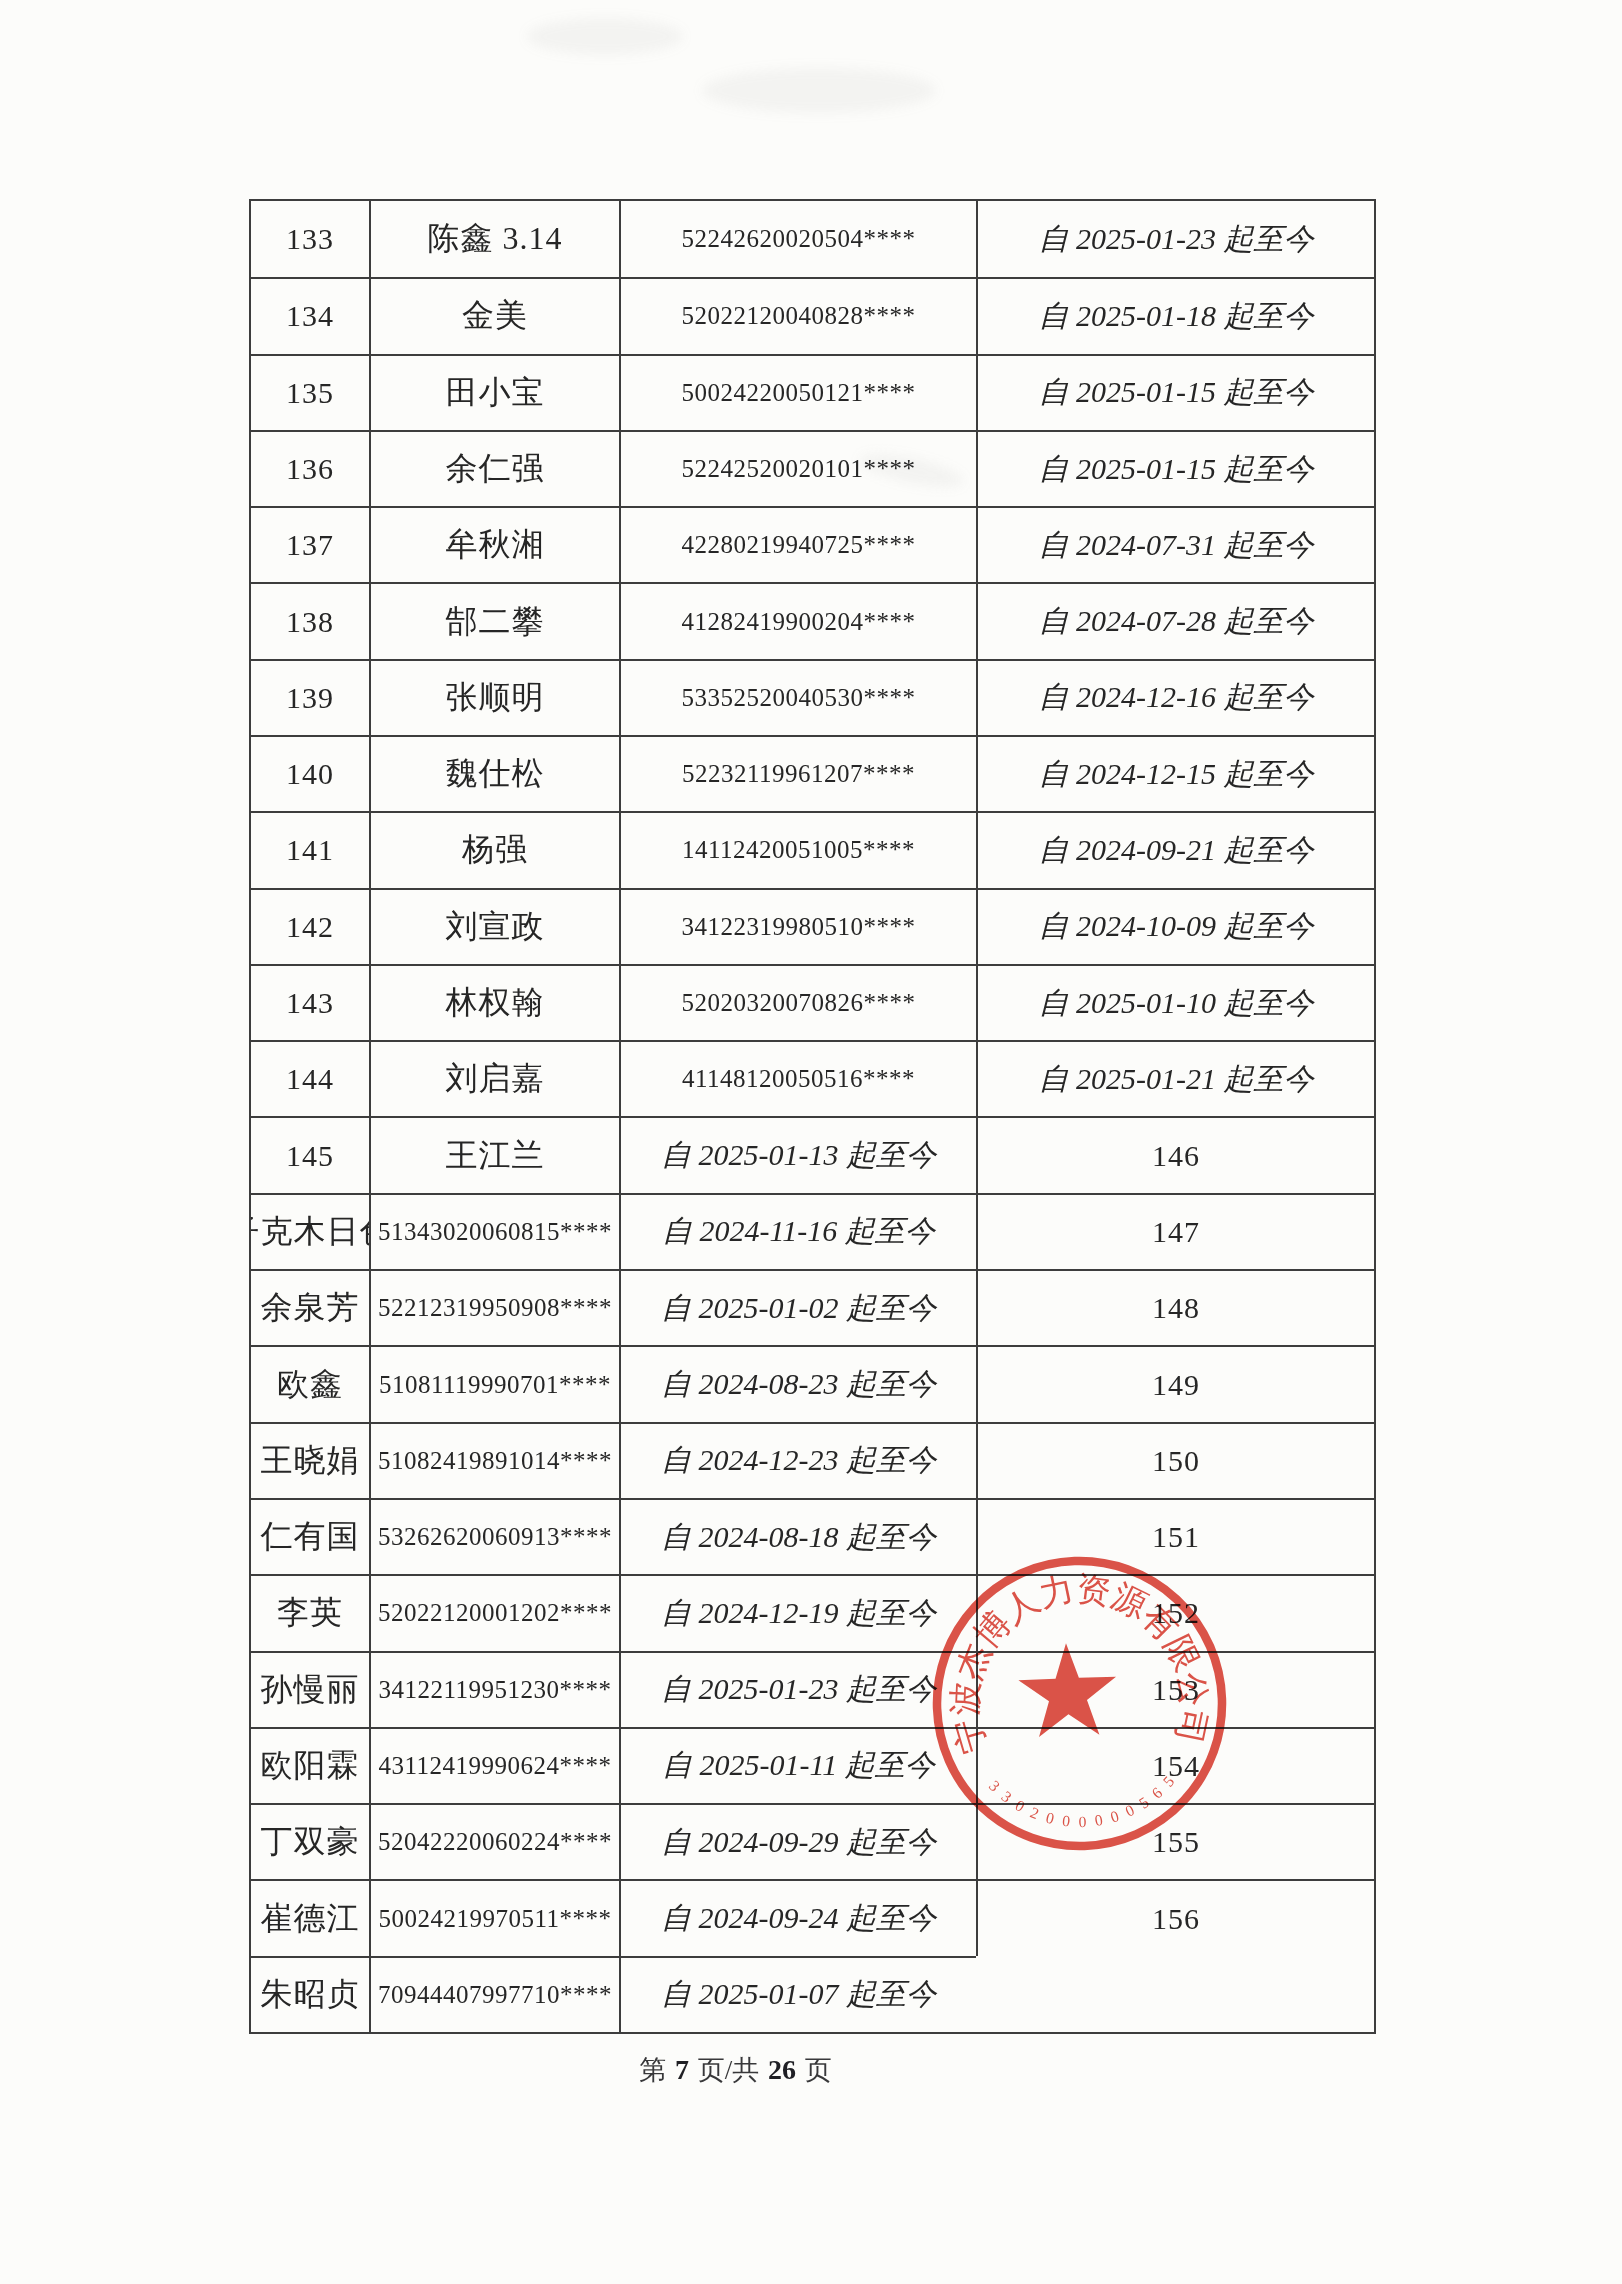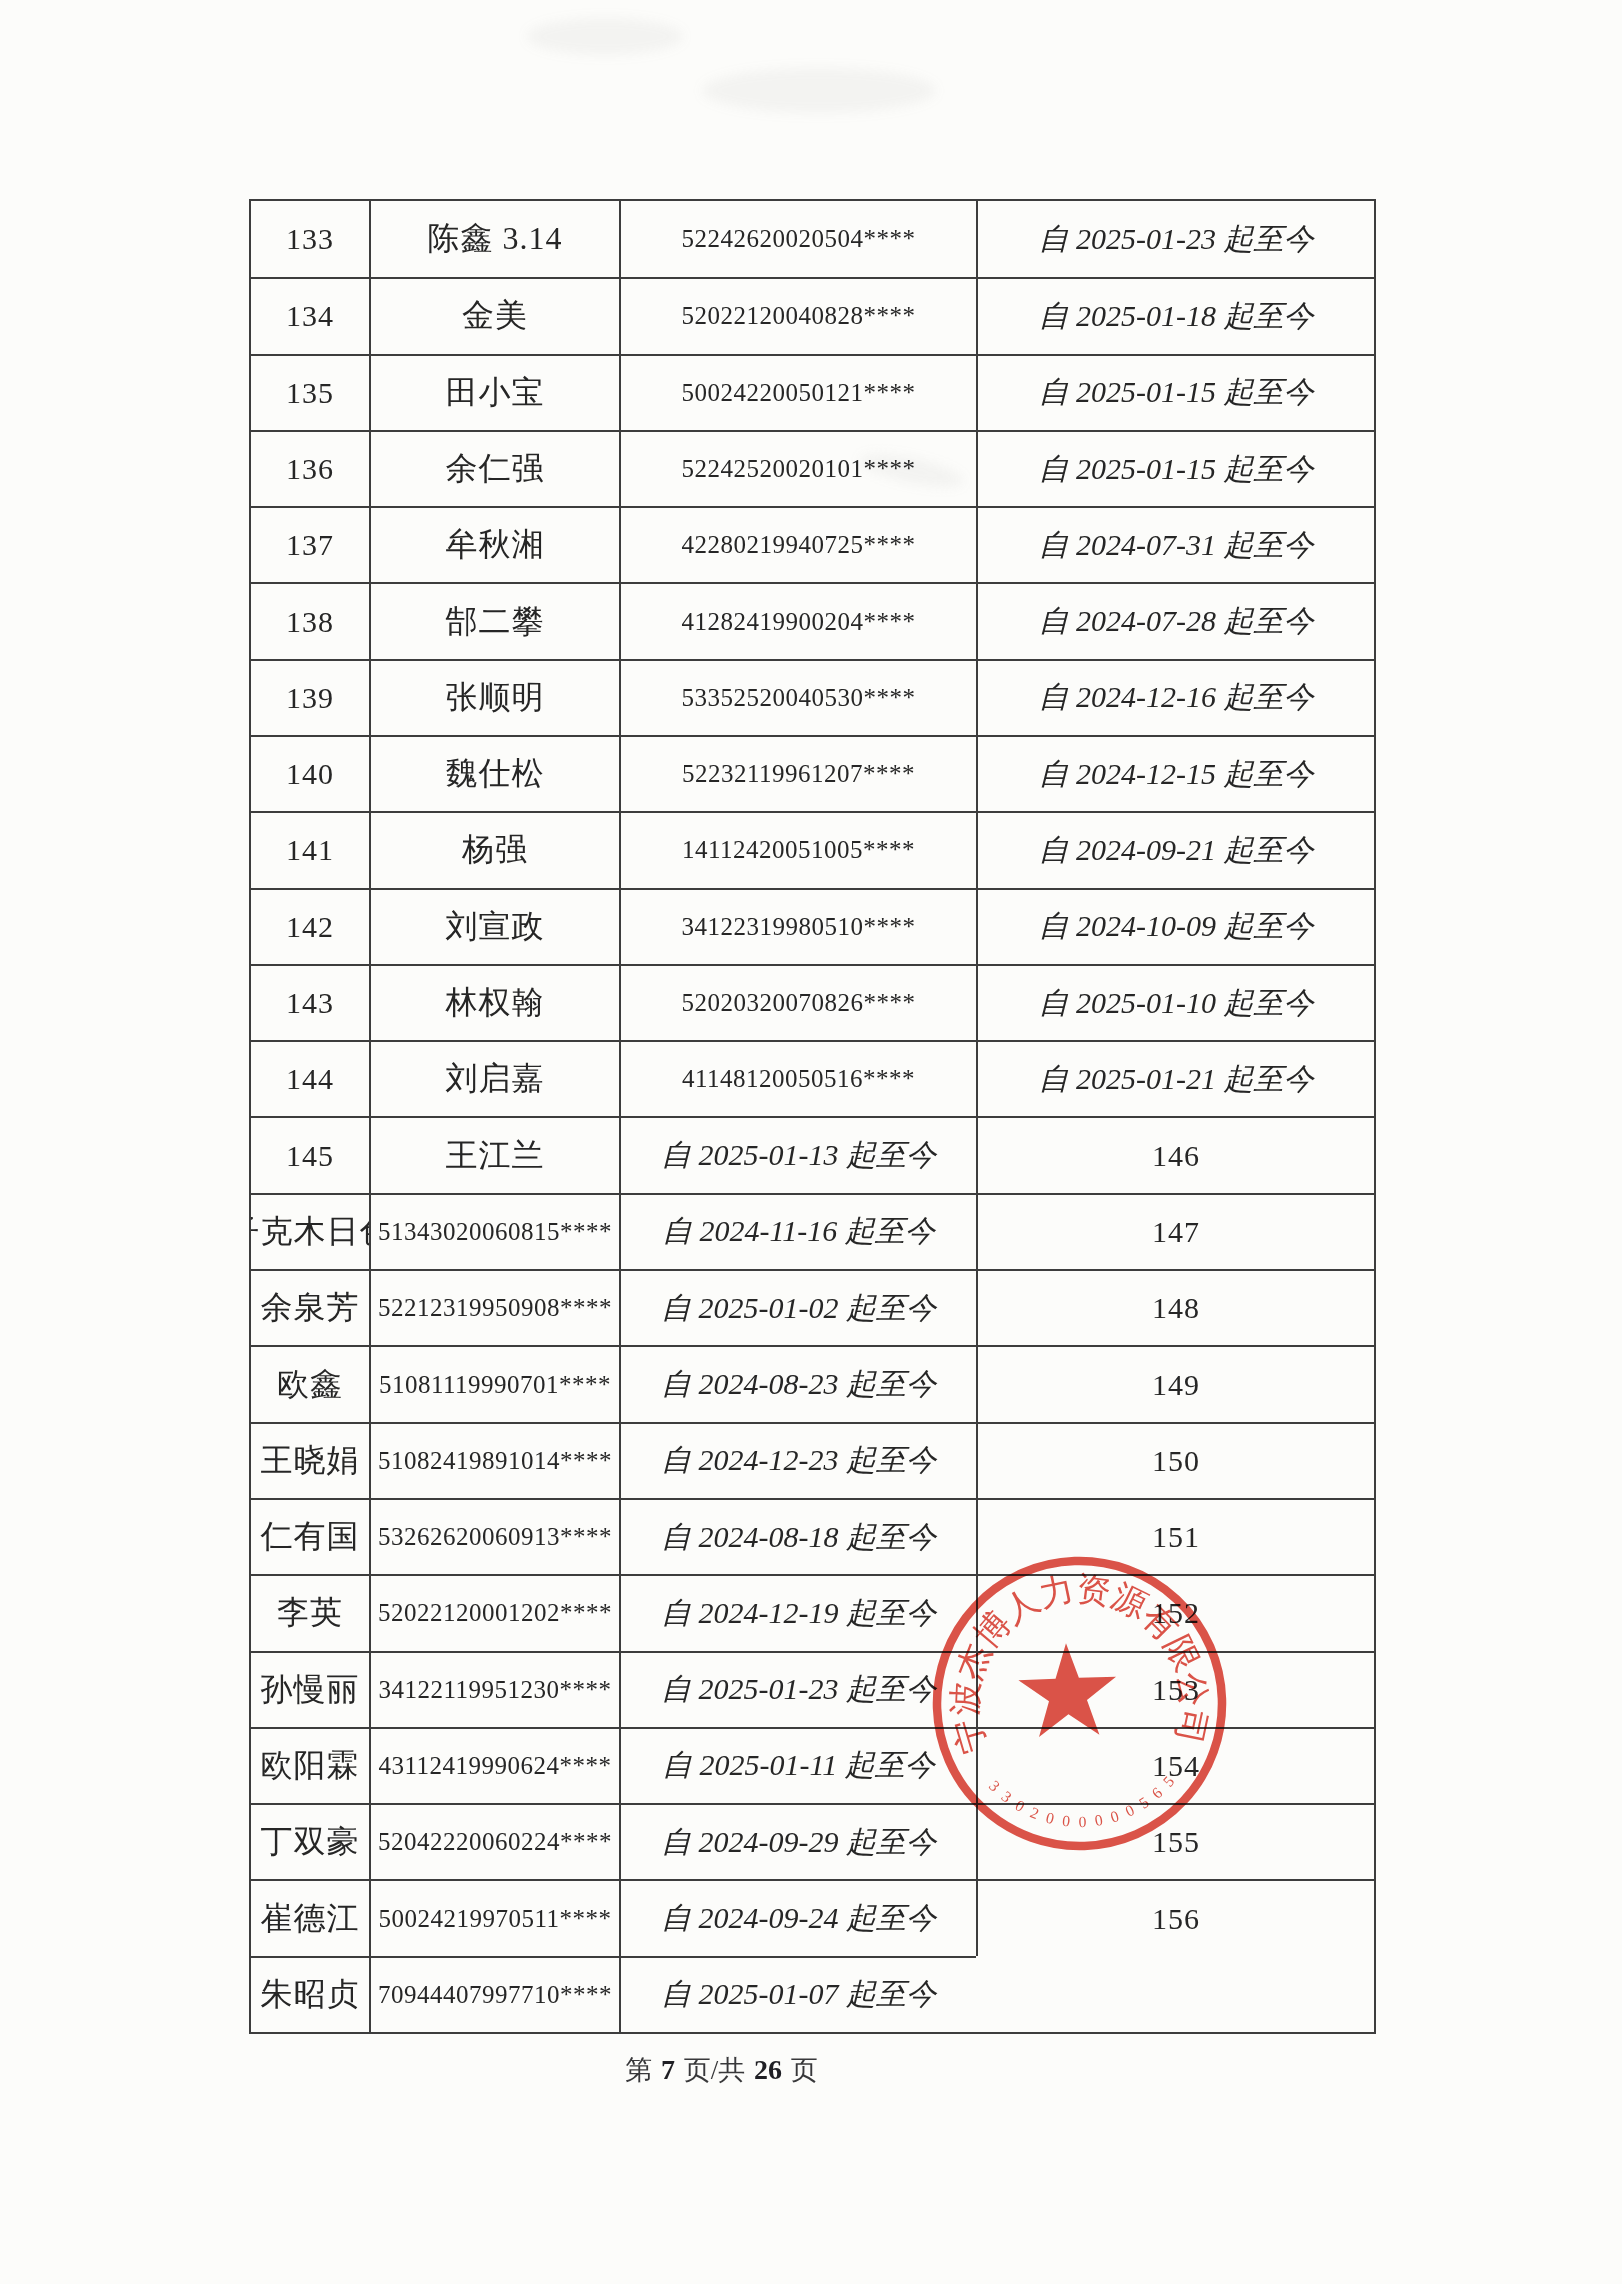--- a/index.html
+++ b/index.html
@@ -33,21 +33,21 @@
     overflow:hidden;white-space:nowrap;
   }
   .cell:nth-child(4n+1){border-left:none;}
   .cell:nth-child(-n+4){border-top:none;}
   .c-no span{font-size:30px;letter-spacing:1px;}
   .c-name span{font-size:32px;letter-spacing:1px;text-align:center;}
   .c-id span{font-size:25px;letter-spacing:0.5px;}
   .c-period span{font-size:30px;font-style:italic;}
 
   .footer{
-    position:absolute;left:2px;top:2047px;width:1439px;height:45px;
+    position:absolute;left:16px;top:2047px;width:1439px;height:45px;
     line-height:45px;text-align:center;font-size:27px;color:#38383a;
   }
   .footer .num{font-weight:bold;color:#1f1f24;margin:0 8.8px;font-size:28px;}
 
   .seal{
     position:absolute;left:918px;top:1542px;width:323px;height:323px;
     opacity:.87;mix-blend-mode:multiply;pointer-events:none;
     transform:rotate(-2deg);
   }
   .seal text{font-family:"Liberation Serif","DejaVu Serif",serif;}

